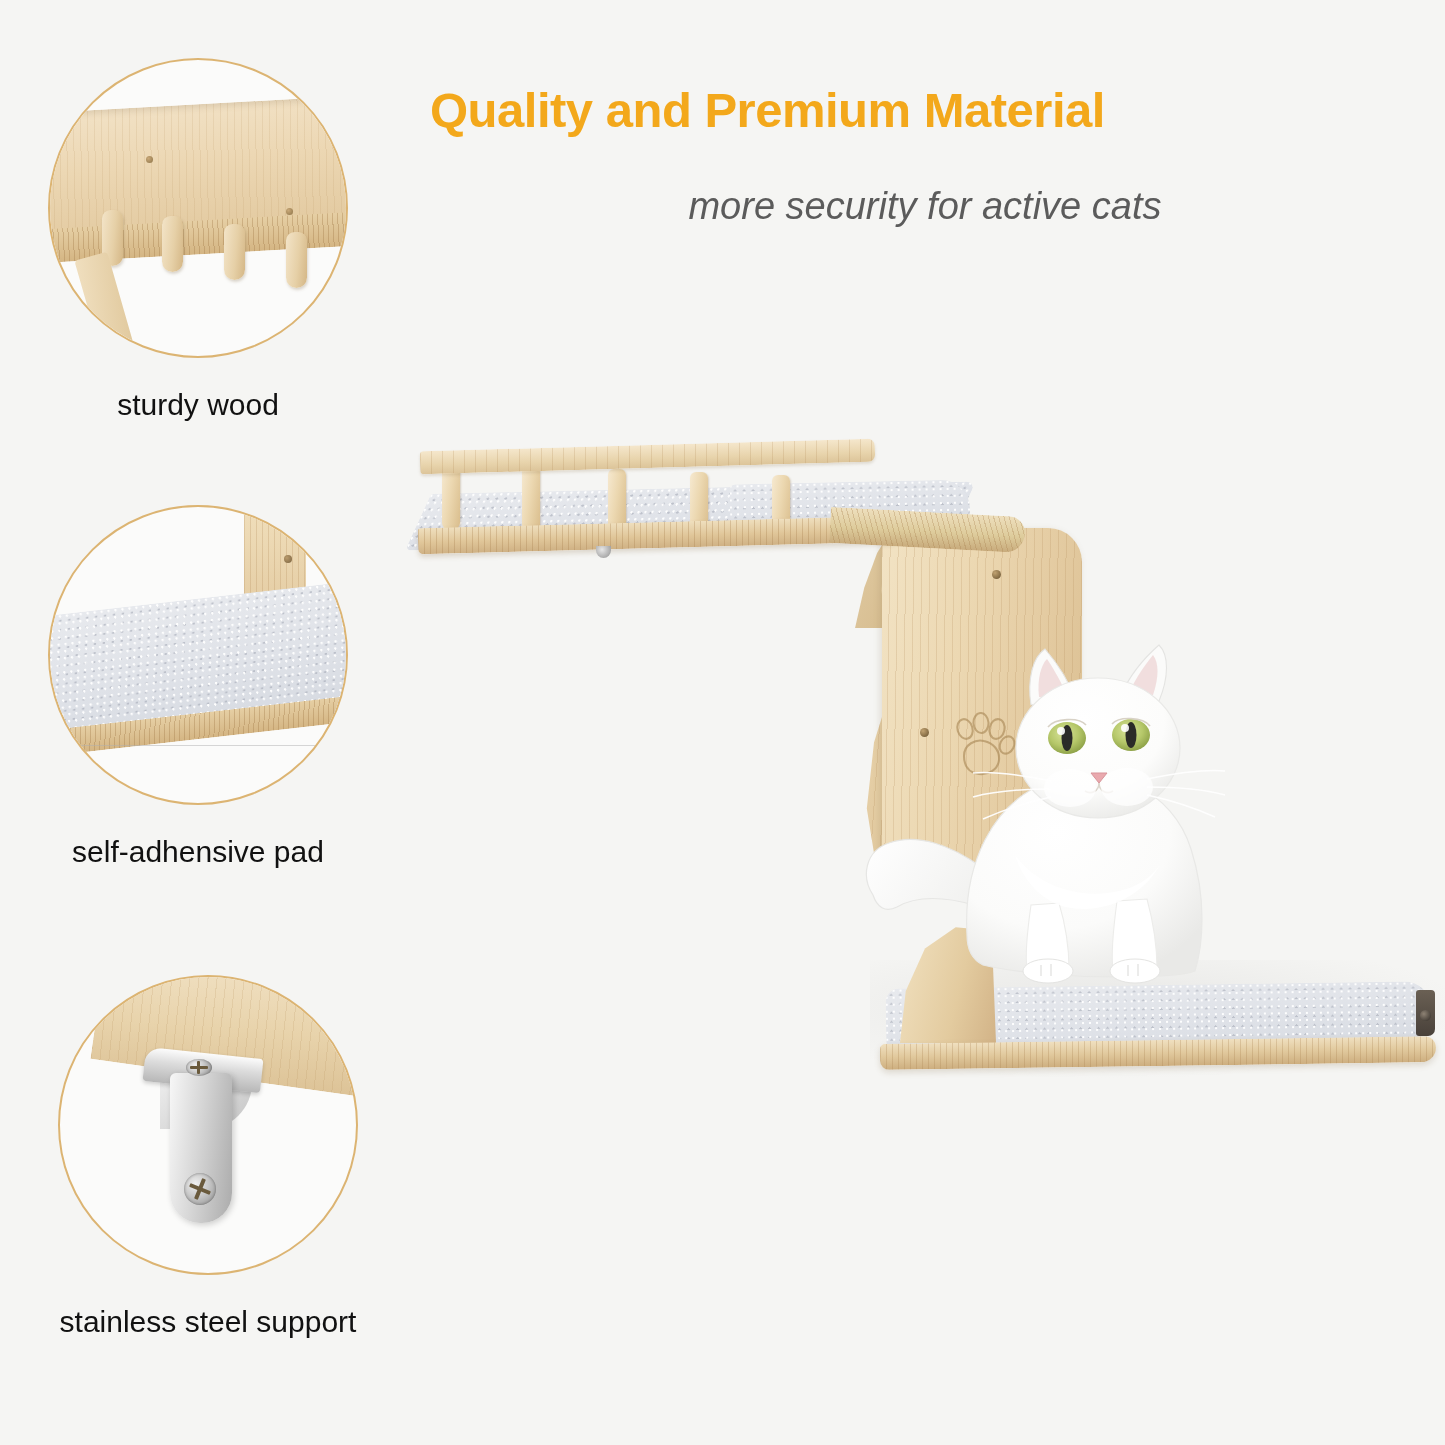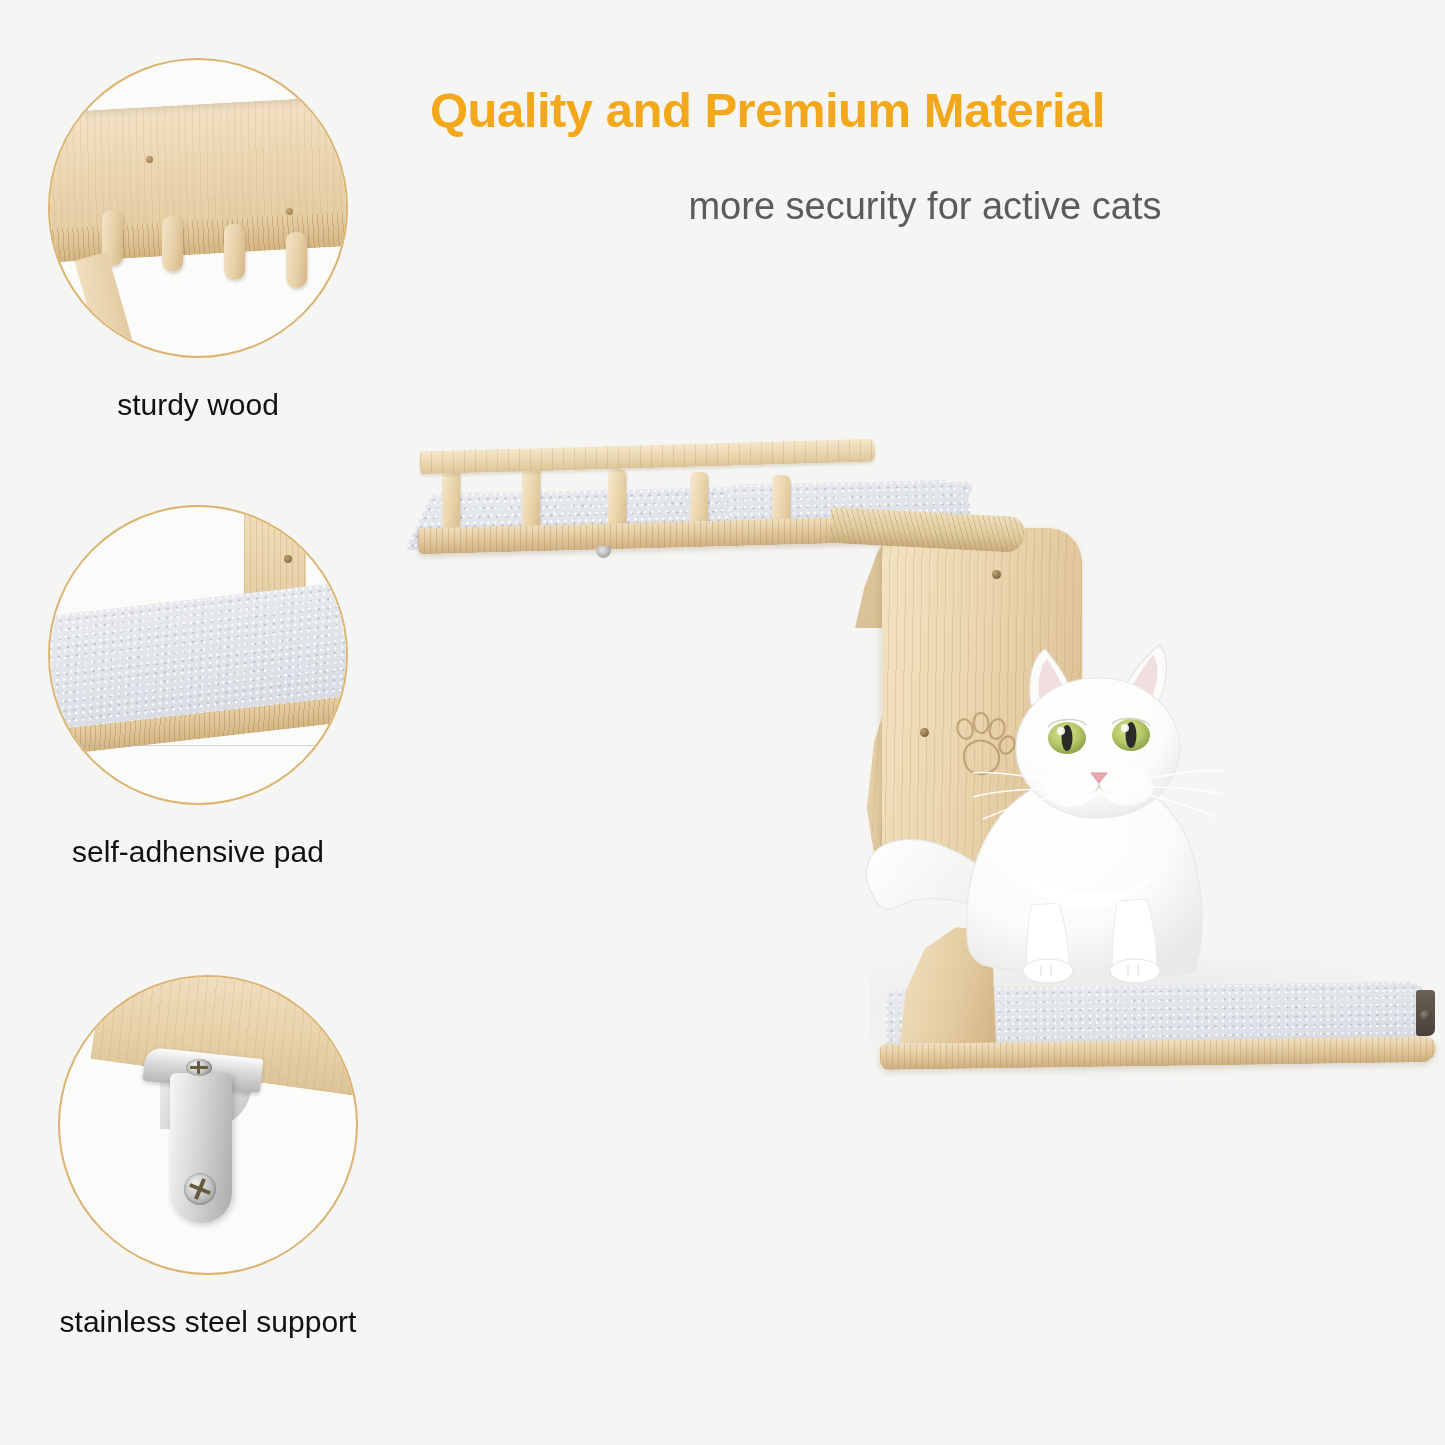--- a/index.html
+++ b/index.html
@@ -36,20 +36,21 @@
     position: absolute;
     left: 430px;
     top: 185px;
     width: 990px;
     text-align: center;
     font-size: 38px;
     font-weight: normal;
     color: #5b5b5b;
     letter-spacing: 0px;
     white-space: nowrap;
+    font-style: italic;
   }
 
   
   .callout { position: absolute; }
 
   .callout-circle {
     position: relative;
     border-radius: 50%;
     border: 2px solid #dcb472;
     overflow: hidden;

